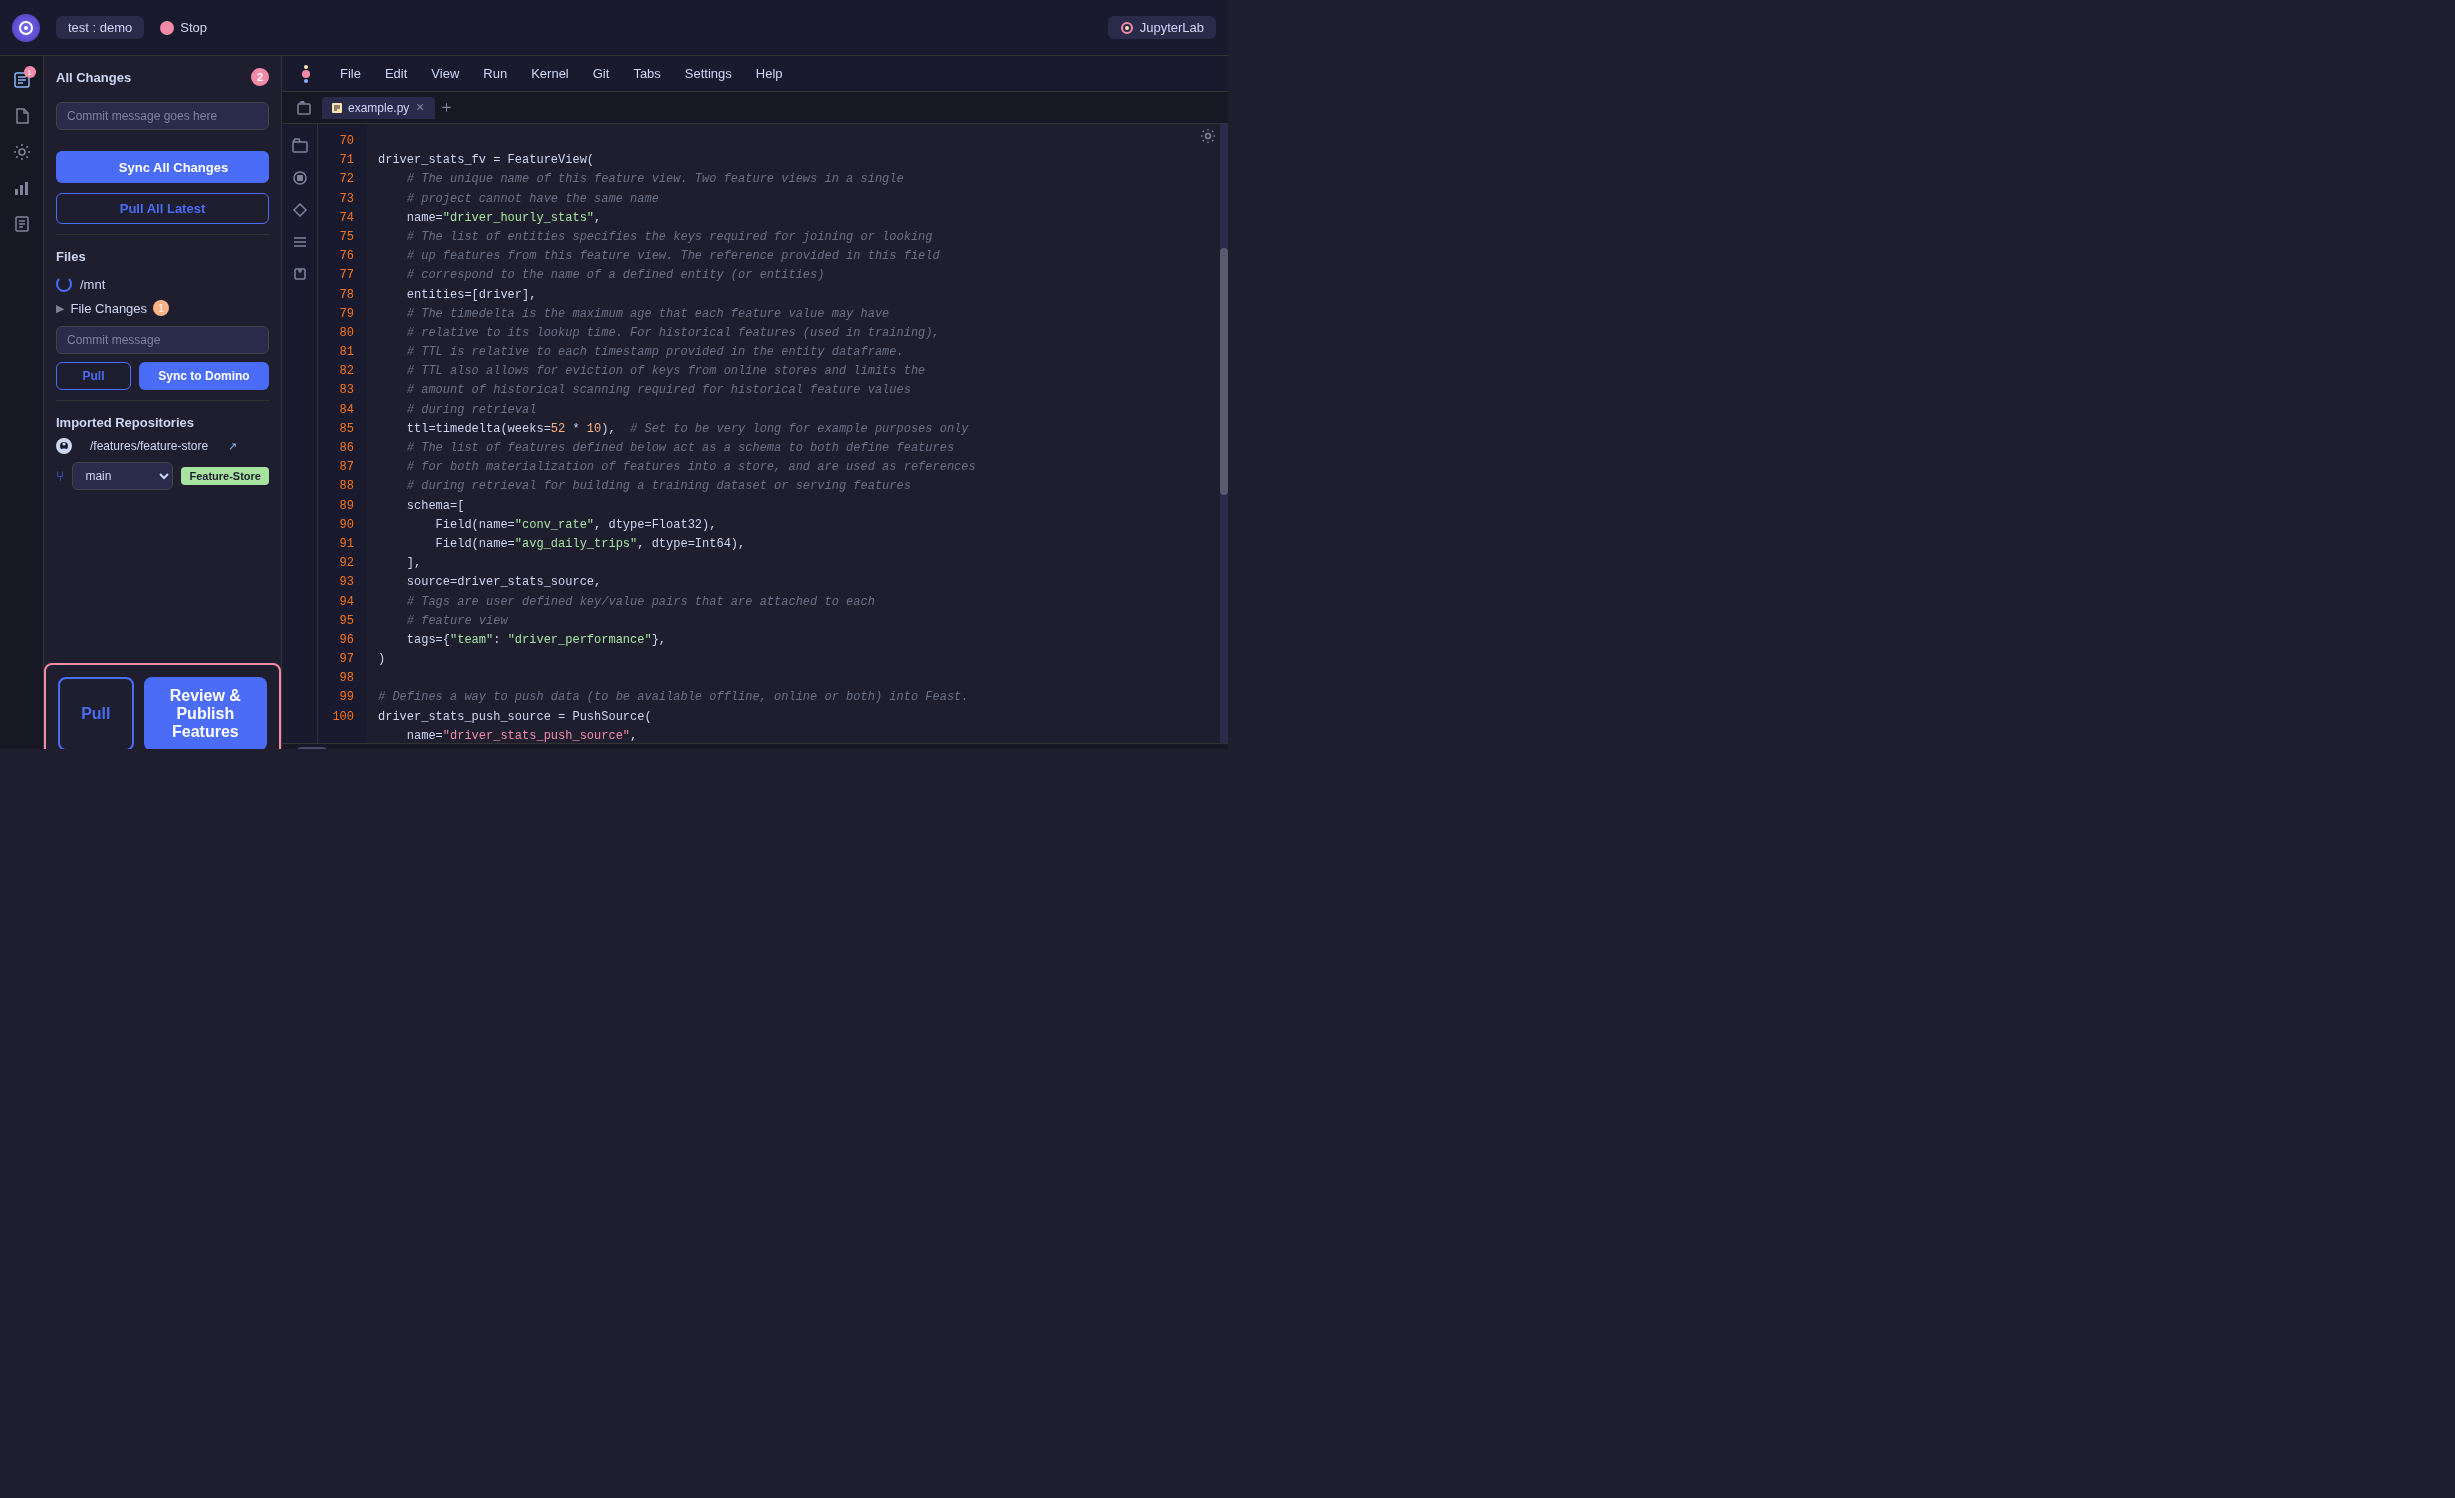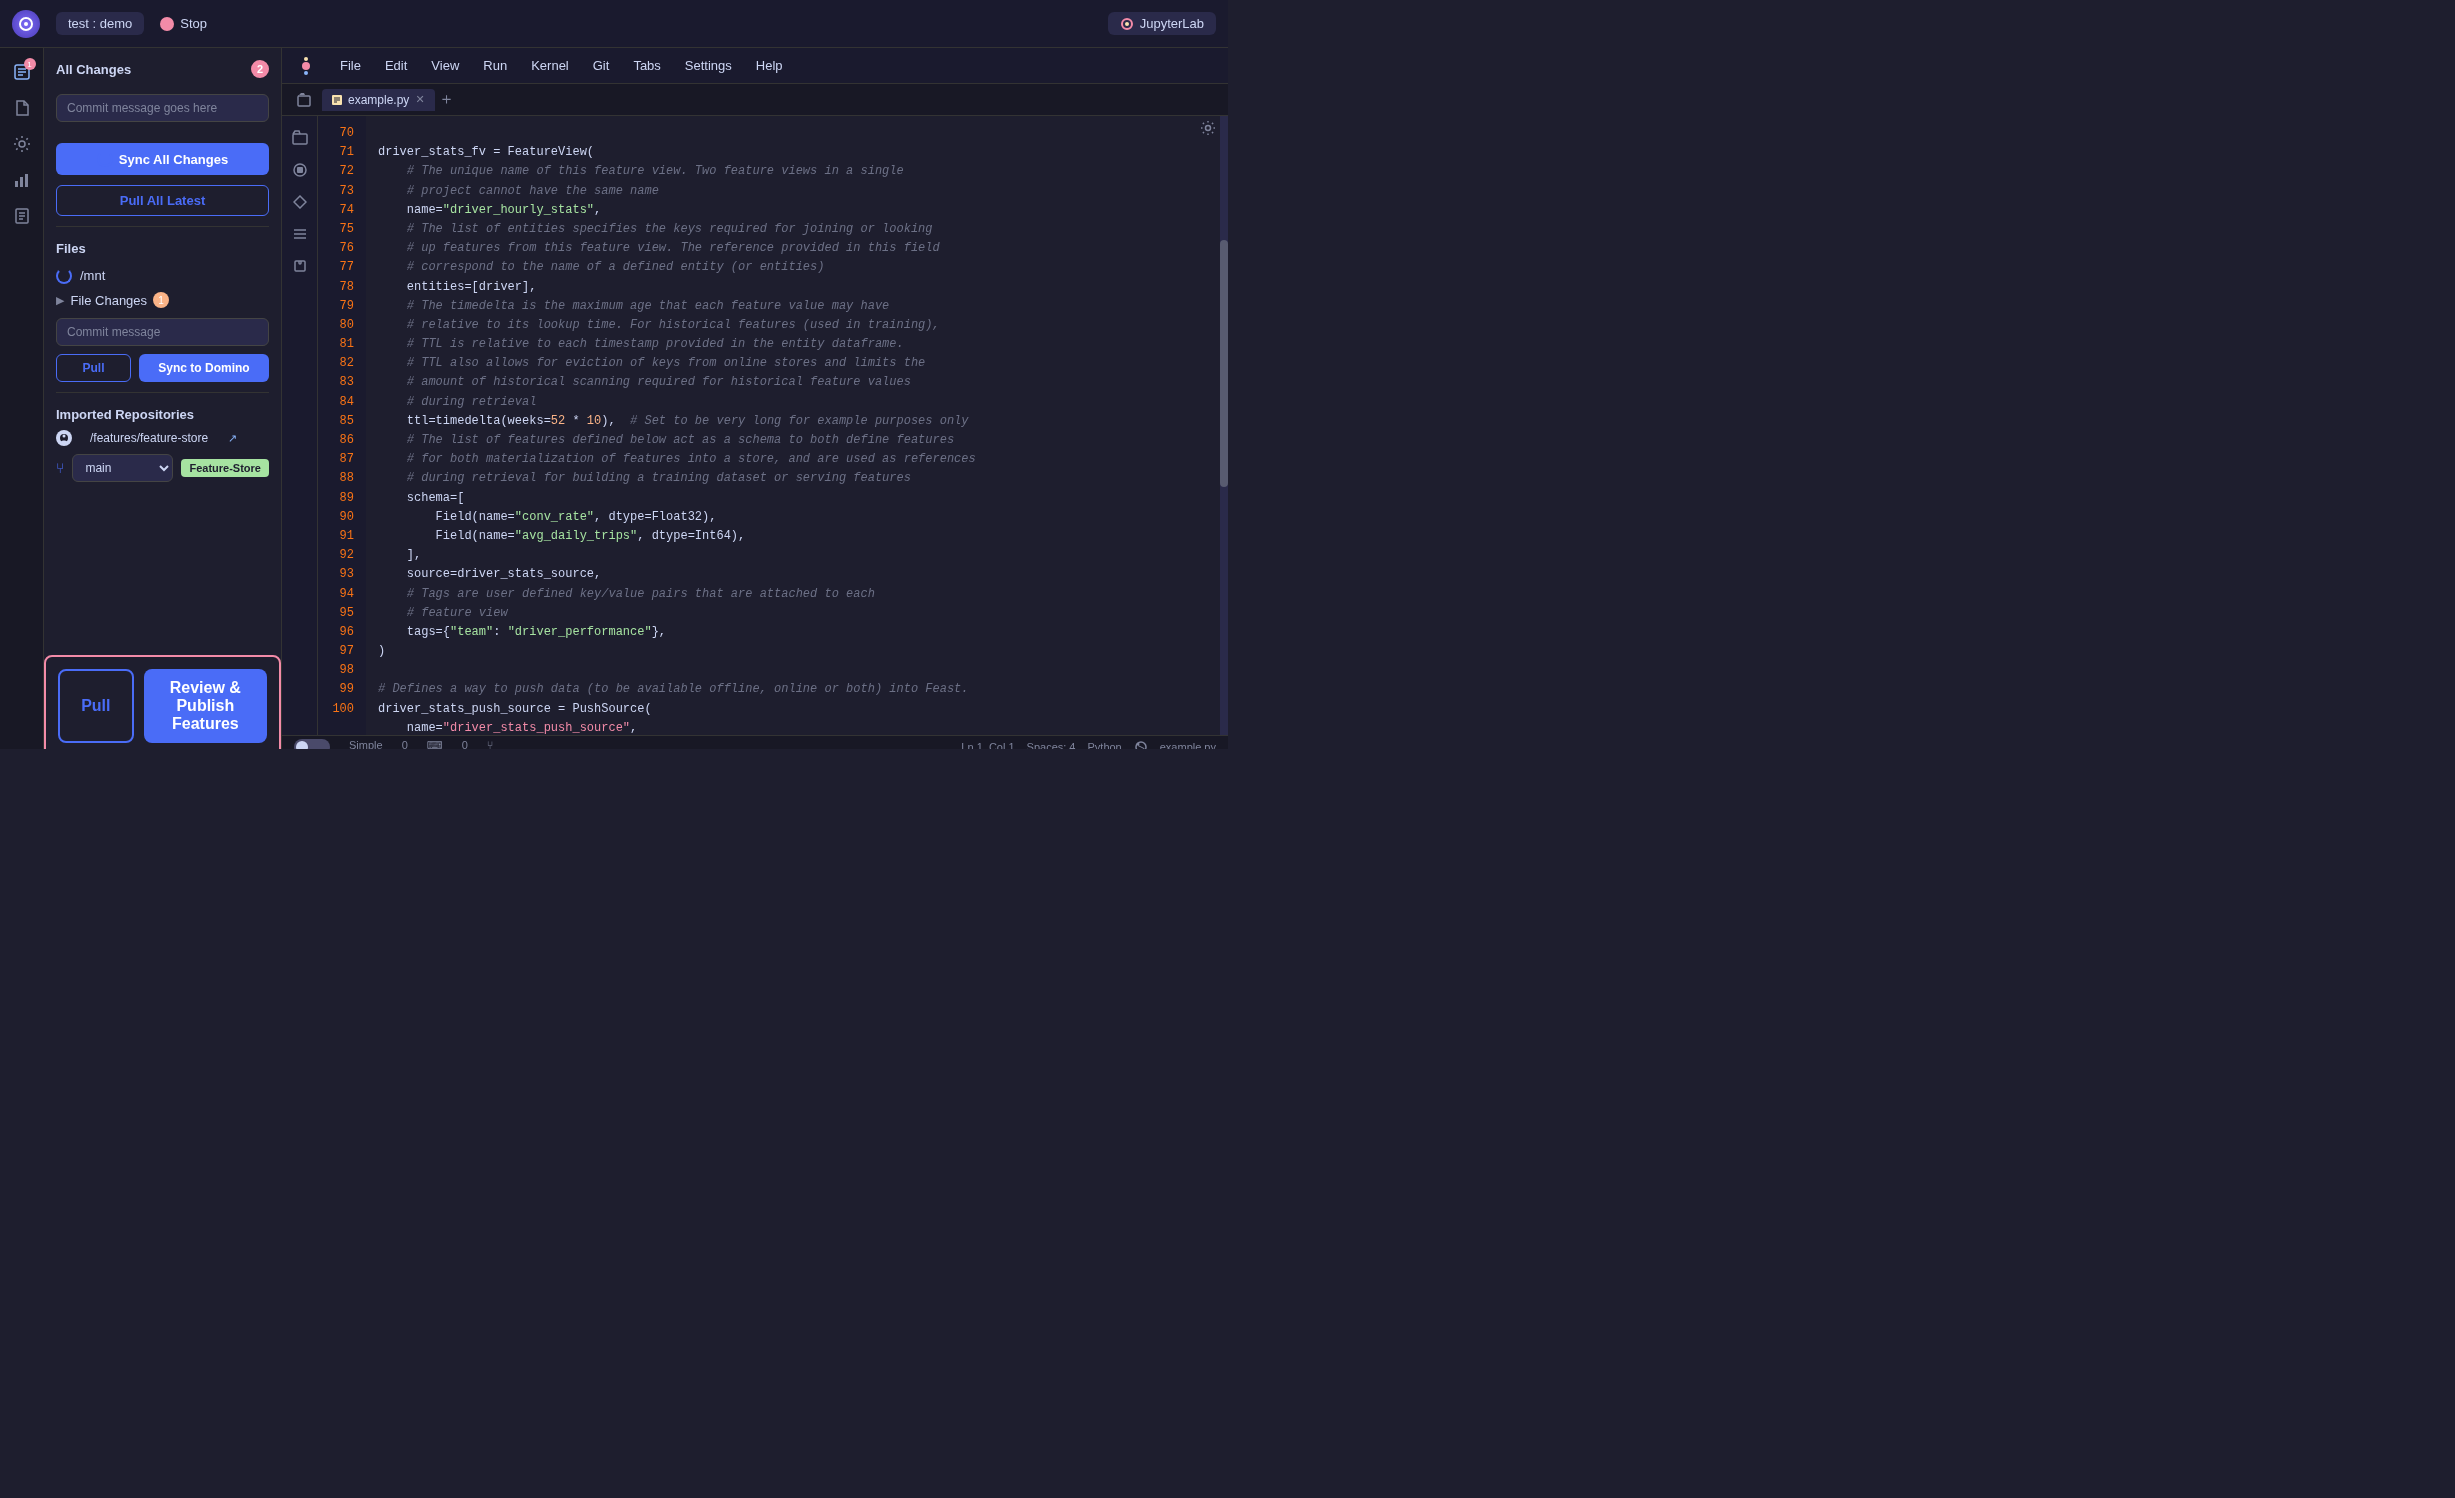--- a/index.html
+++ b/index.html
@@ -11,21 +11,21 @@
       height: 749px;
       overflow: hidden;
       font-size: 13px;
     }
 
     
     .topbar {
       display: flex;
       align-items: center;
       background: #1a1a2e;
-      height: 48px;
+      height: 56px;
       padding: 0 12px;
       border-bottom: 1px solid #333;
       gap: 16px;
     }
     .topbar-logo {
       width: 28px;
       height: 28px;
       background: radial-gradient(circle, #7c6af7 0%, #4a3ab5 100%);
       border-radius: 50%;
       display: flex; align-items: center; justify-content: center;
@@ -185,20 +185,21 @@
       cursor: pointer;
     }
 
     .divider { border: none; border-top: 1px solid #333; }
 
     .files-section { margin-top: 4px; }
     .files-header { font-size: 13px; font-weight: 600; color: #cdd6f4; margin-bottom: 8px; }
 
     .mnt-item {
       display: flex;
+      align-items: center;
       gap: 8px;
       font-size: 13px;
       color: #cdd6f4;
       padding: 4px 0;
     }
     .spin-icon {
       width: 16px;
       height: 16px;
       border: 2px solid #4a6cf7;
       border-top-color: transparent;

